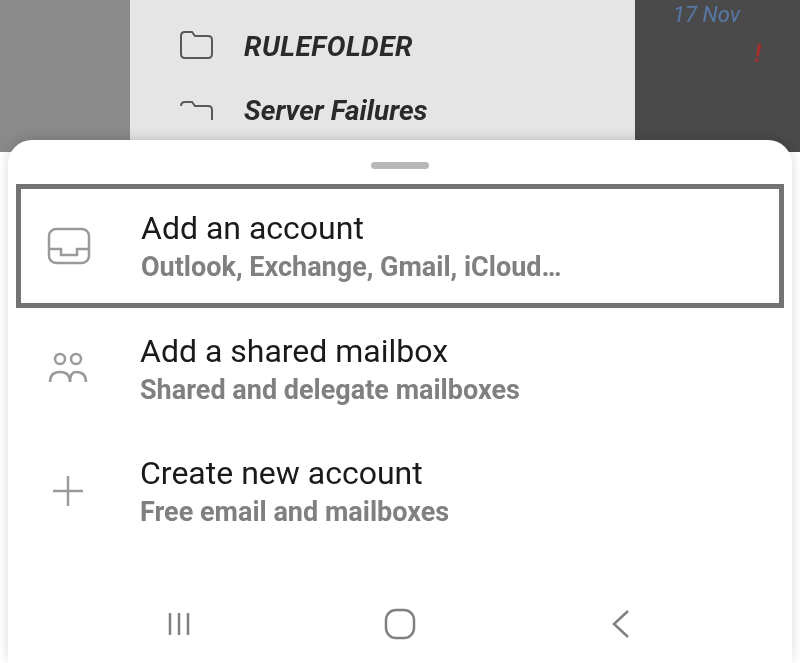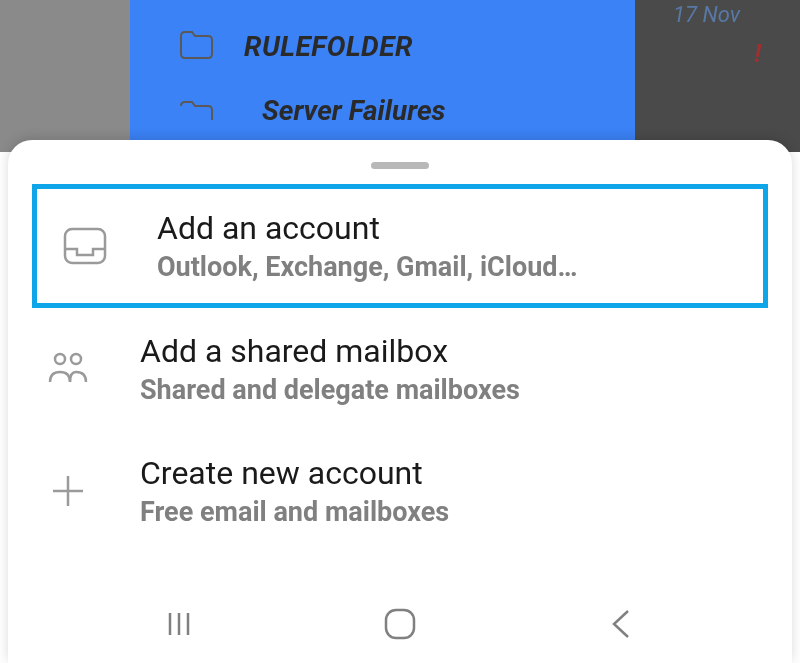--- a/index.html
+++ b/index.html
@@ -47,21 +47,21 @@
       color: #9e3030;
       font-size: 26px;
       font-weight: bold;
     }
     .bg-folder-panel {
       position: absolute;
       top: 0;
       left: 130px;
       width: 505px;
       height: 152px;
-      background: #3b82f6;
+      background: #e5e5e5;
     }
     .bg-folder-item {
       display: flex;
       align-items: center;
       padding: 28px 48px;
       gap: 30px;
     }
     .bg-folder-icon svg {
       fill: none;
       stroke: #5a5957;
@@ -70,21 +70,21 @@
     .bg-folder-label {
       color: #2a2a2a;
       font-size: 28px;
       font-weight: 700;
       letter-spacing: 0.5px;
     }
     .bg-folder-item2 {
       display: flex;
       align-items: center;
       padding: 0 48px;
-      gap: 48px;
+      gap: 30px;
       margin-top: 2px;
     }
     .bg-folder-label2 {
       color: #2a2a2a;
       font-size: 28px;
       font-weight: 700;
     }
     .bottom-sheet {
       position: absolute;
       top: 140px;
@@ -105,22 +105,22 @@
     .sheet-content {
       padding: 15px 0 0;
     }
     .sheet-item {
       display: flex;
       align-items: center;
       padding: 24px 36px;
       gap: 48px;
     }
     .highlight-box {
-      border: 5px solid #0ea5e9;
-      margin: 0 24px;
+      border: 5px solid #737373;
+      margin: 0 8px;
       padding: 20px 24px;
     }
     .sheet-icon {
       width: 48px;
       height: 48px;
       display: flex;
       align-items: center;
       justify-content: center;
       flex-shrink: 0;
     }

